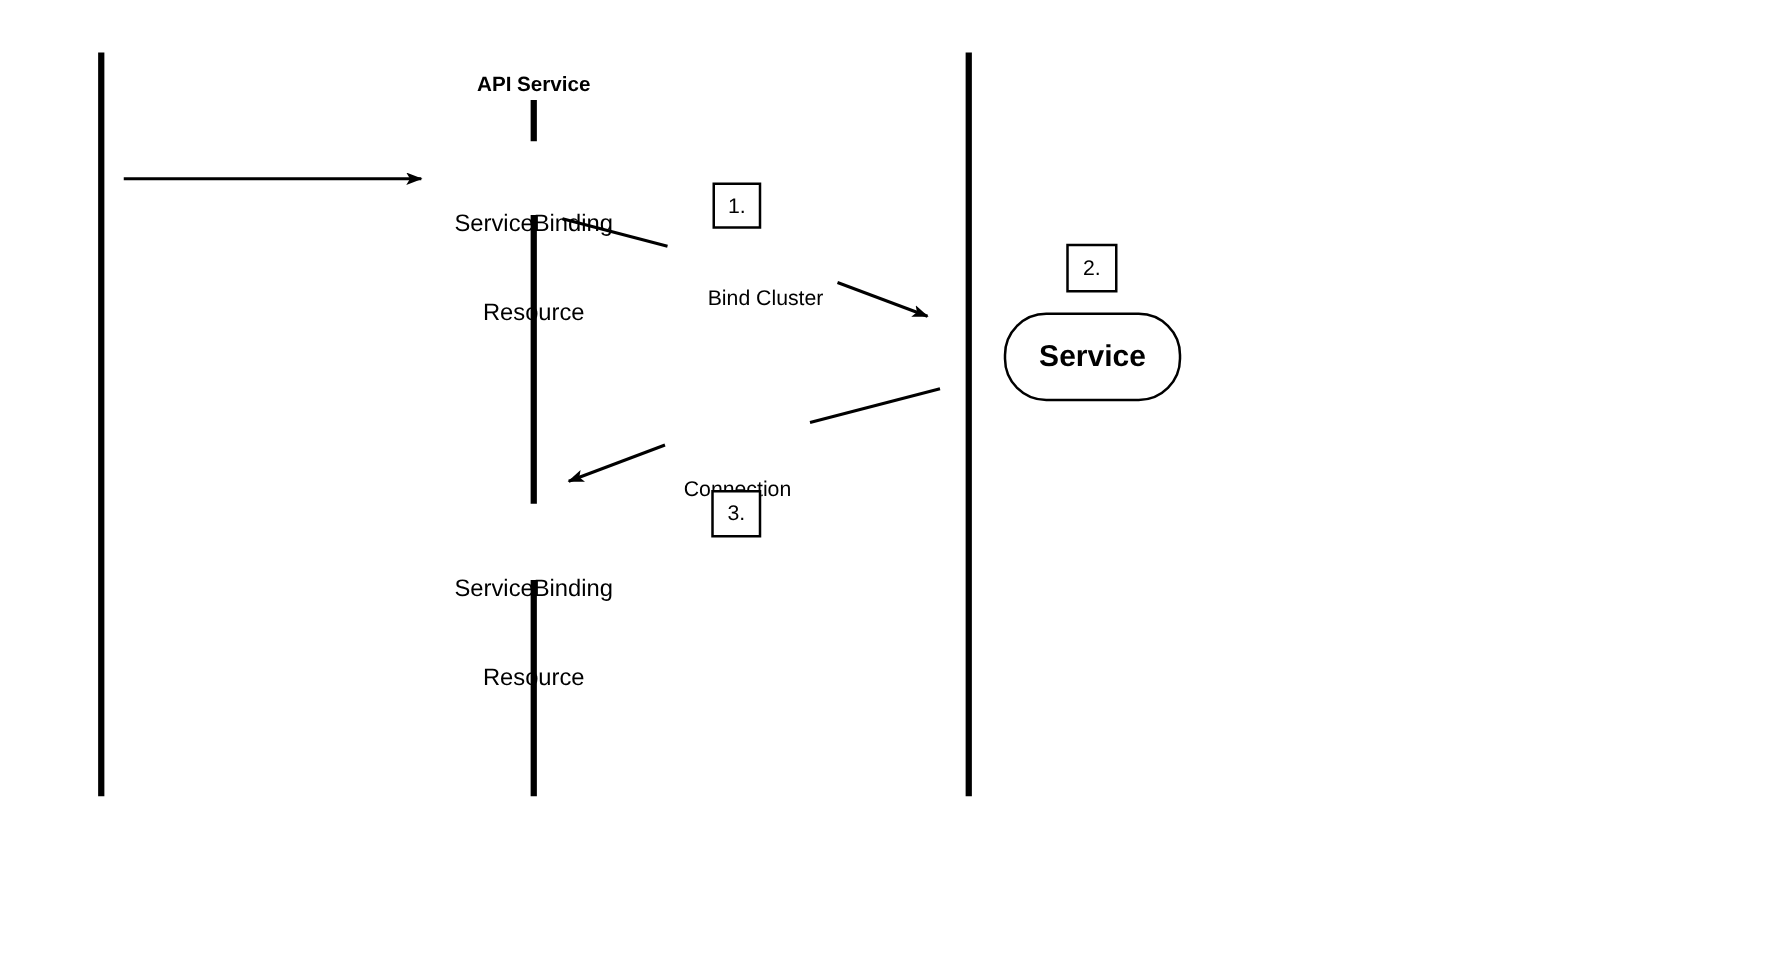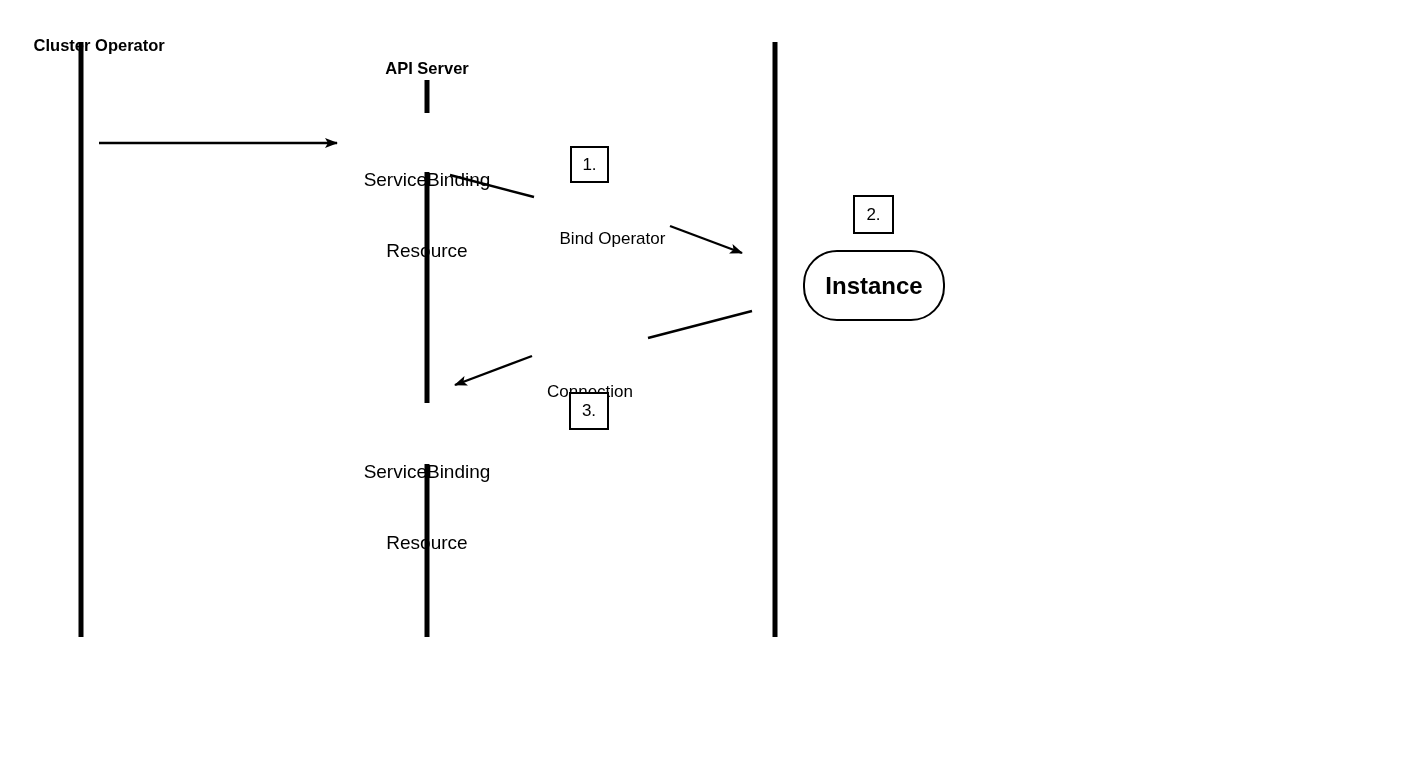--- a/index.html
+++ b/index.html
@@ -104,56 +104,53 @@
 
     <line x1="99" y1="143" x2="337" y2="143" stroke="#000000" stroke-width="2.4" marker-end="url(#arrowFilled)"></line>
 
     <line x1="450" y1="175" x2="534" y2="197" stroke="#000000" stroke-width="2.4"></line>
     <line x1="670" y1="226" x2="742" y2="253" stroke="#000000" stroke-width="2.4" marker-end="url(#arrowFilled)"></line>
 
     <line x1="752" y1="311" x2="648" y2="338" stroke="#000000" stroke-width="2.4"></line>
     <line x1="532" y1="356" x2="455" y2="385" stroke="#000000" stroke-width="2.4" marker-end="url(#arrowFilled)"></line>
   </svg>
 
-  <div class="actor-title" style="left:0px; top:11px; width:180px;">
-    <span>Cluster Operator</span>
-  </div>
 
   <div class="actor-title" style="left:327px; top:11px; width:200px;">
-    <div>API Server</div>
+    <div>API Service</div>
   </div>
 
 
   <div class="lifeline-note" style="left:327px; top:121px; width:200px;">
     <div>ServiceBinding</div>
     <div>Resource</div>
   </div>
 
   <div class="lifeline-note" style="left:327px; top:413px; width:200px;">
     <div>ServiceBinding</div>
     <div>Resource</div>
   </div>
 
   <div class="msg-label" style="left:503px; top:203px; width:200px;">
-    <span>Bind Operator</span>
+    <span>Bind Cluster</span>
   </div>
 
   <div class="msg-label" style="left:490px; top:332px; width:200px;">
     <div>Connection</div>
   </div>
 
   <div class="step-box" style="left:570px; top:146px; width:39px; height:37px;">
     <span>1.</span>
   </div>
 
   <div class="step-box" style="left:853px; top:195px; width:41px; height:39px;">
     <span>2.</span>
   </div>
 
   <div class="step-box" style="left:569px; top:392px; width:40px; height:38px;">
     <span>3.</span>
   </div>
 
   <div class="service-node" style="left:803px; top:250px; width:142px; height:71px; border-radius:34px;">
-    <span>Instance</span>
+    <span>Service</span>
   </div>
 
 </div>
 
 </body></html>

